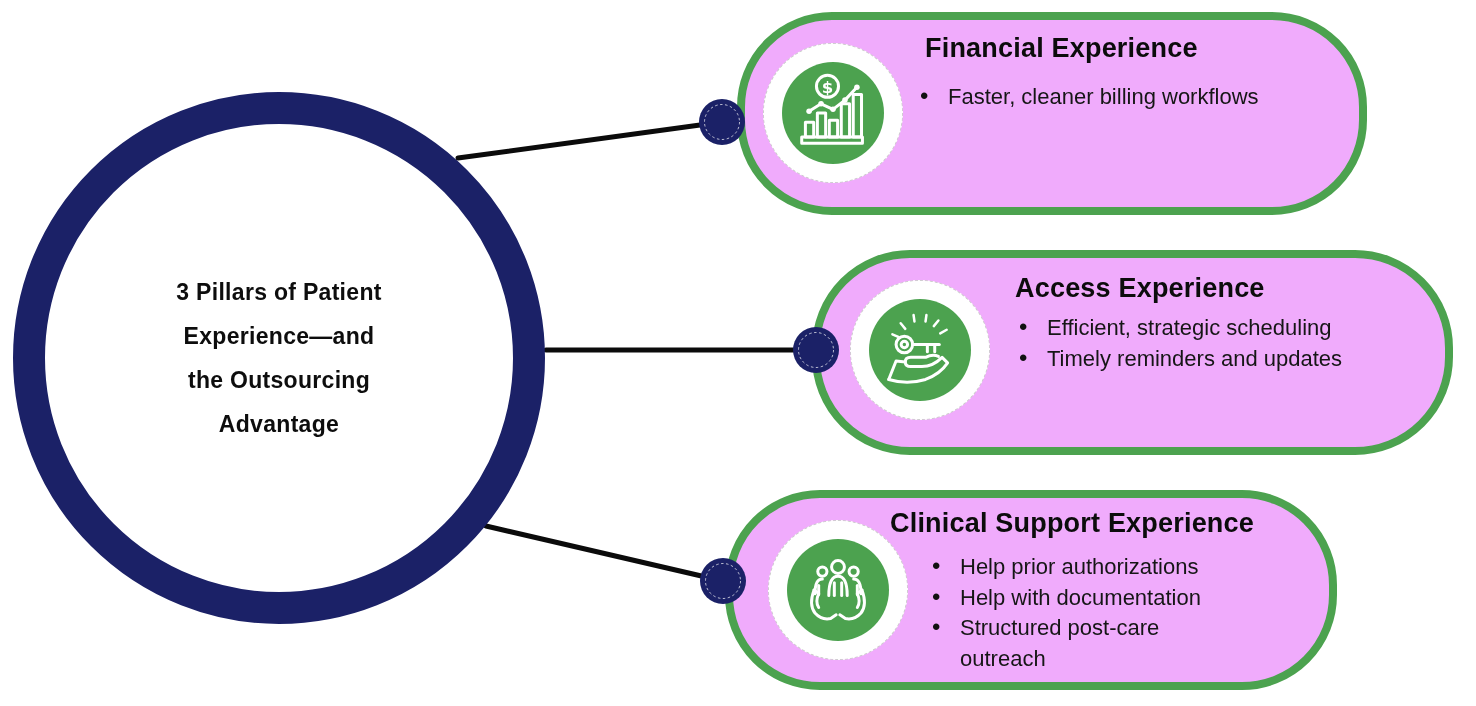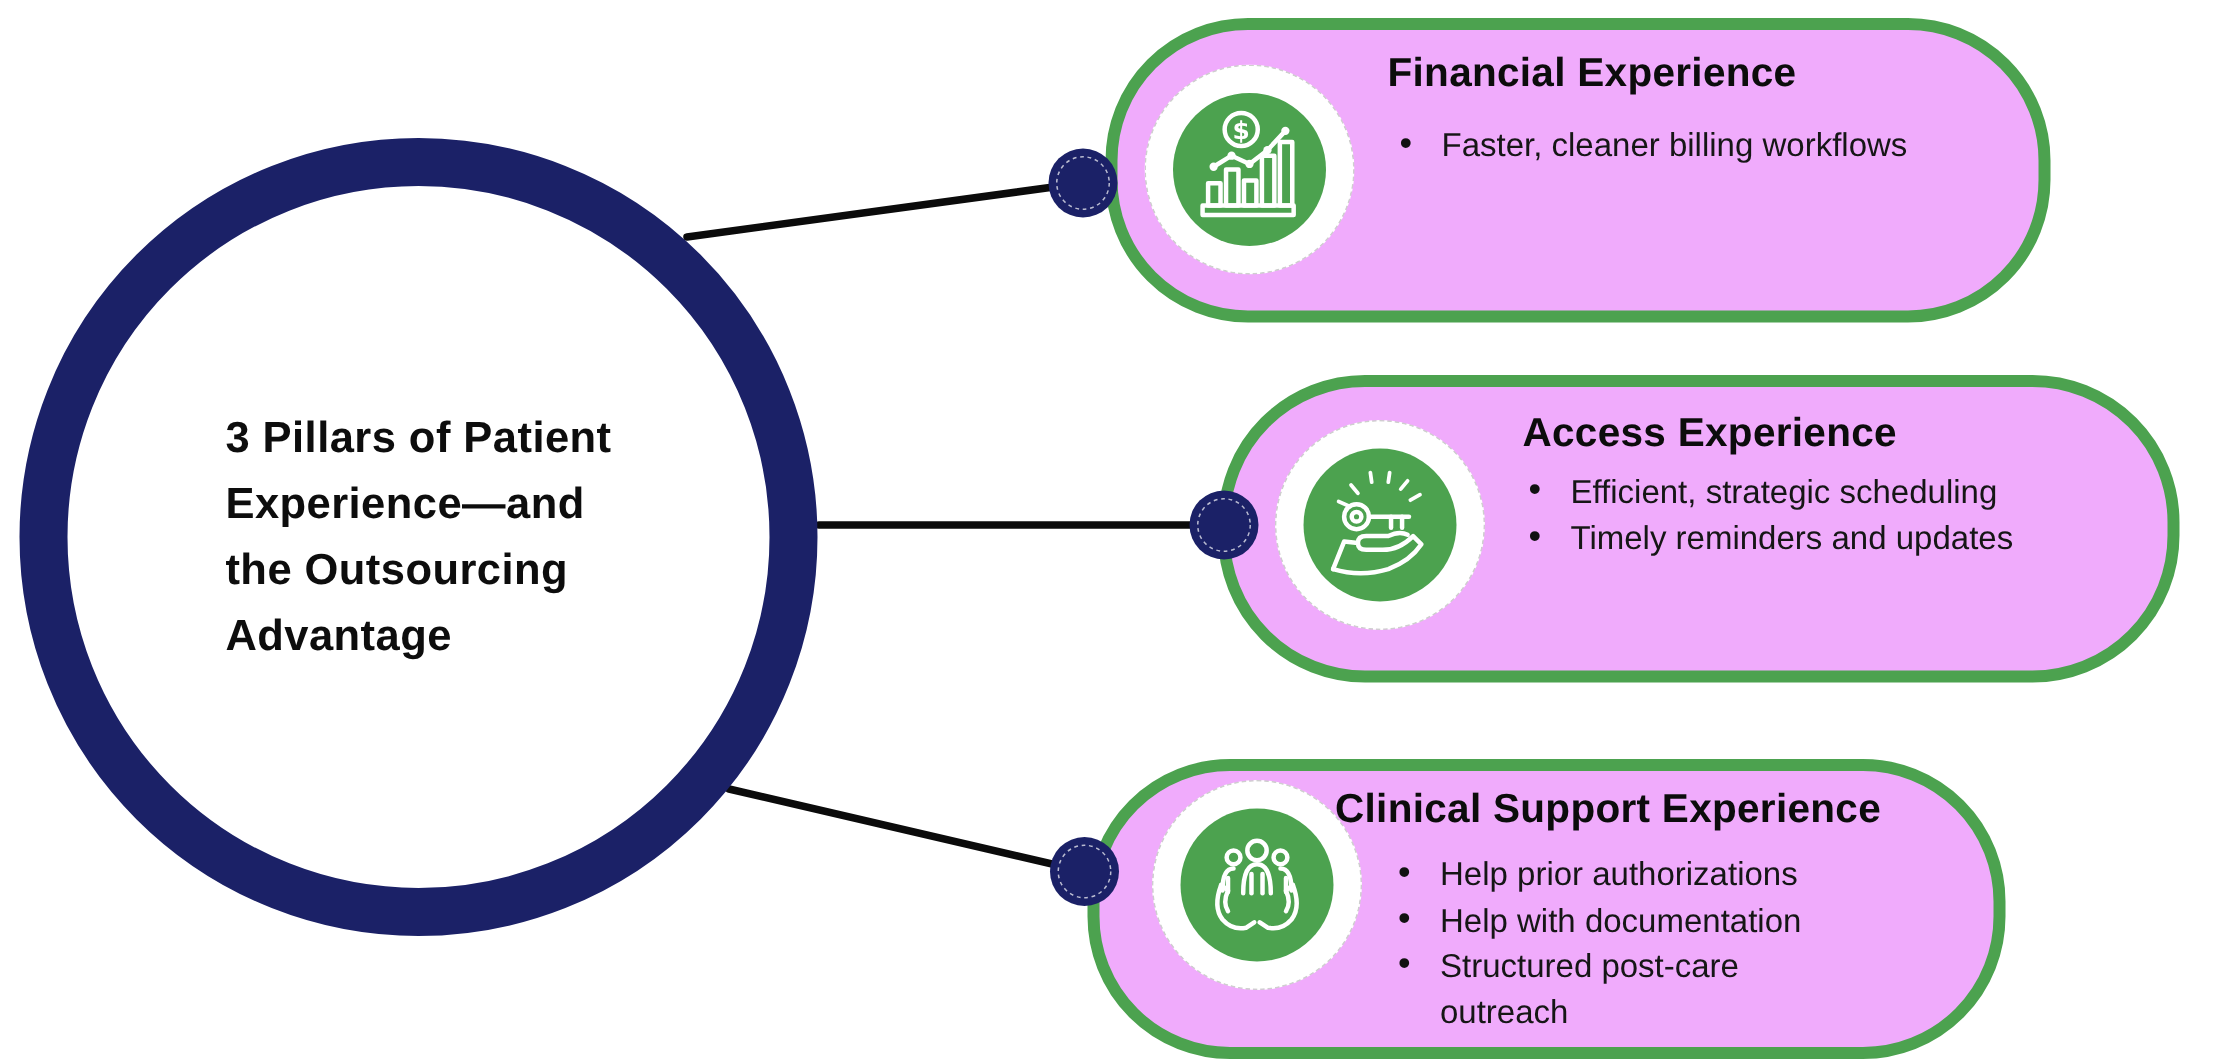--- a/index.html
+++ b/index.html
@@ -7,34 +7,34 @@
   #canvas{position:relative;width:1476px;height:706px;background:#ffffff;overflow:hidden;}
 
   
   #lines-layer{position:absolute;left:0;top:0;z-index:0;}
   #dots-layer{position:absolute;left:0;top:0;z-index:3;pointer-events:none;}
 
   
   .big-circle{position:absolute;left:13px;top:92px;width:532px;height:532px;
     border:32px solid var(--navy);border-radius:50%;background:#ffffff;box-sizing:border-box;
     display:flex;align-items:center;justify-content:center;z-index:1;}
-  .big-title{font-size:29px;font-weight:800;line-height:44px;
+  .big-title{font-size:23px;font-weight:800;line-height:44px;text-align:center;
     white-space:pre-line;color:#0d0d0d;letter-spacing:.3px;}
 
   
   .card{position:absolute;background:#f0abfc;border:8px solid var(--green);box-sizing:content-box;z-index:1;}
   .card1{left:737px;top:12px;width:614px;height:187px;border-radius:95px;}
   .card2{left:812px;top:250px;width:625px;height:189px;border-radius:98px;}
-  .card3{left:725px;top:490px;width:596px;height:184px;border-radius:95px;margin-top:16px;}
+  .card3{left:725px;top:490px;width:596px;height:184px;border-radius:95px;}
   .card .title{position:absolute;font-weight:700;font-size:27px;color:#0c0c0c;white-space:nowrap;letter-spacing:.2px;}
   .card1 .title{left:180px;top:13px;}
   .card2 .title{left:195px;top:15px;}
   .card3 .title{left:157px;top:10px;}
   .card ul{position:absolute;margin:0;padding:0;list-style:none;font-size:22px;line-height:30.5px;color:#161616;}
-  .card1 ul{left:186px;top:62px;}
+  .card1 ul{left:173px;top:62px;}
   .card2 ul{left:197px;top:55px;}
   .card3 ul{left:197px;top:54px;}
   .card li{position:relative;padding-left:30px;white-space:pre-line;}
   .card li::before{content:"\2022";position:absolute;left:2px;top:-1px;font-size:24px;color:#111;}
 
   
   .medallion{position:absolute;width:140px;height:140px;border-radius:50%;
     border:1.5px dashed #cfcfcf;background:#ffffff;box-sizing:border-box;
     display:flex;align-items:center;justify-content:center;z-index:2;}
   .m1{left:763px;top:43px;}

